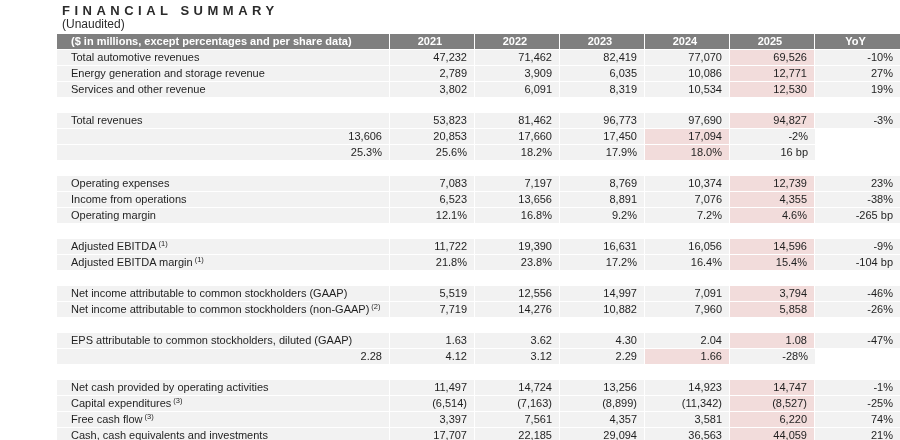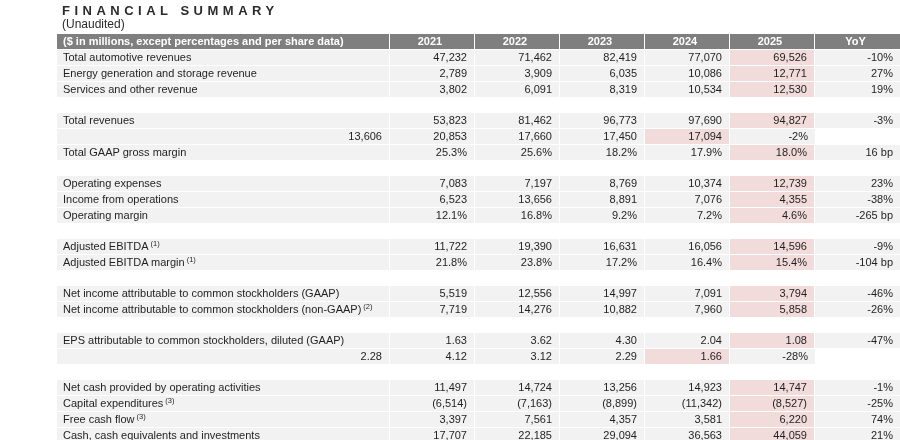--- a/index.html
+++ b/index.html
@@ -42,21 +42,21 @@
     overflow: hidden;
     border-right: 1px solid #ffffff;
     box-sizing: border-box;
   }
   .cell:last-child { border-right: none; }
   .header-row .cell {
     background: var(--header-bg, #7f7f7f);
     color: var(--header-text, #ffffff);
     font-weight: bold;
   }
-  .label-cell { text-align: left; padding-left: 6px; }
+  .label-cell { text-align: left; padding-left: 14px; }
   .value-cell { text-align: right; padding-right: 7px; }
   .header-row .value-cell { text-align: center; padding-right: 4px; }
   .data-row .cell { background: var(--row-bg, #f2f2f2); }
   .data-row .cell.hl { background: var(--highlight-bg, #f2dcdb); }
   sup {
     font-size: 7.5px;
     line-height: 0;
     vertical-align: 4px;
     margin-left: 2px;
   }
@@ -119,21 +119,20 @@
         </div>
         <div class="row data-row">
           <div class="cell value-cell">13,606</div>
           <div class="cell value-cell">20,853</div>
           <div class="cell value-cell">17,660</div>
           <div class="cell value-cell">17,450</div>
           <div class="cell value-cell hl">17,094</div>
           <div class="cell value-cell">-2%</div>
         </div>
         <div class="row data-row">
-          <div class="cell label-cell">Total GAAP gross margin</div>
           <div class="cell value-cell">25.3%</div>
           <div class="cell value-cell">25.6%</div>
           <div class="cell value-cell">18.2%</div>
           <div class="cell value-cell">17.9%</div>
           <div class="cell value-cell hl">18.0%</div>
           <div class="cell value-cell">16 bp</div>
         </div>
         <div class="blank-row"></div>
         <div class="row data-row">
           <div class="cell label-cell">Operating expenses</div>

